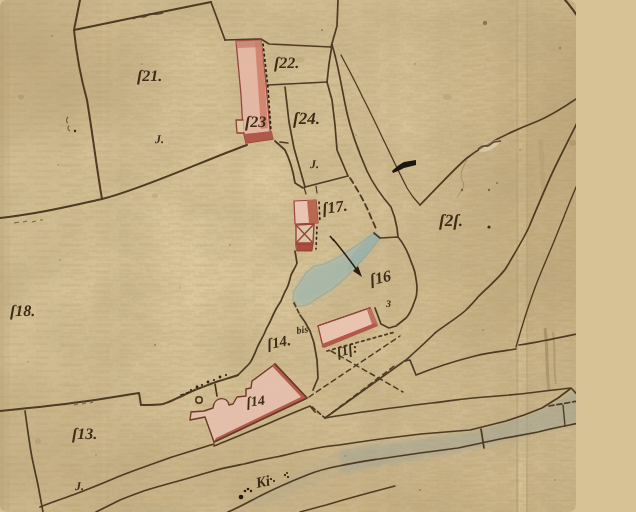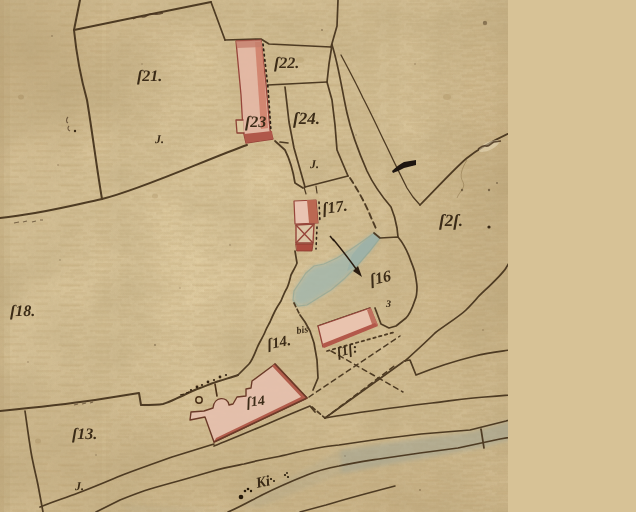--- a/index.html
+++ b/index.html
@@ -1,16 +1,16 @@
 <!DOCTYPE html>
 <html><head>
 <meta charset="utf-8">
 <style>
 html,body{margin:0;padding:0;background:#d7c296;}
-#map{position:relative;width:508px;height:512px;overflow:hidden;font-family:"Liberation Serif",serif;}
+#map{position:relative;width:576px;height:512px;overflow:hidden;font-family:"Liberation Serif",serif;border-radius:7px;}
 svg{display:block;}
 </style>
 </head>
 <body>
 
 <div id="map">
 <svg width="636" height="512" viewBox="0 0 636 512">
 <defs>
 <pattern id="rows" width="134" height="20" patternUnits="userSpaceOnUse">
 <g fill="#ad8d55">

